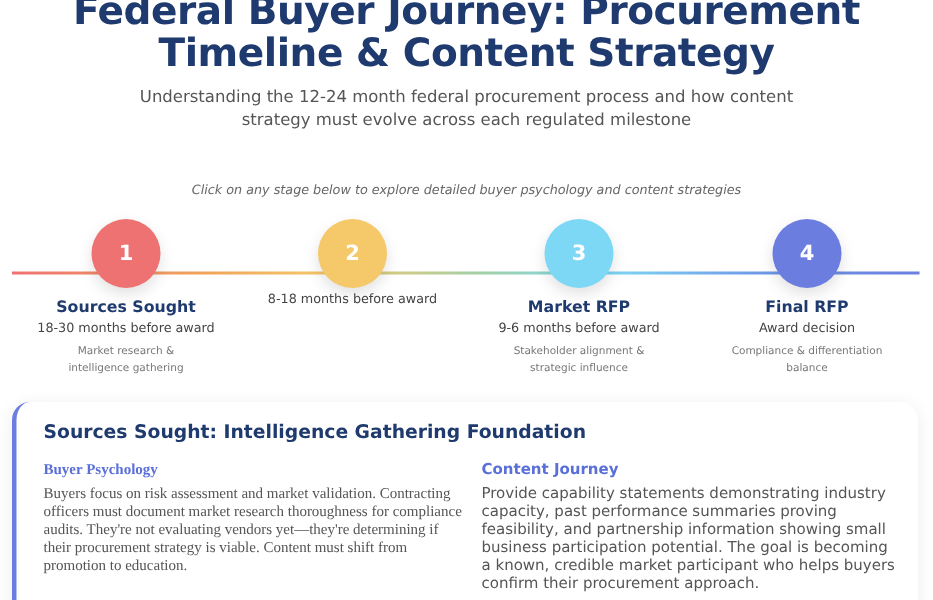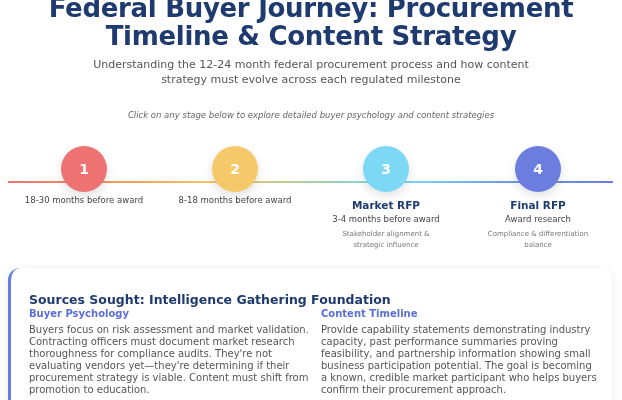--- a/index.html
+++ b/index.html
@@ -9,21 +9,21 @@
   }
   .title {
     position:absolute; left:0; top:-6px; width:622px; text-align:center;
     font-size:26px; font-weight:bold; color:#1e3a6e; line-height:28px; letter-spacing:-0.3px;
   }
   .subtitle {
     position:absolute; left:80px; top:57px; width:462px; text-align:center;
     font-size:11px; color:#555; line-height:15px;
   }
   .hint {
-    position:absolute; left:0; top:110px; width:622px; text-align:center;
+    position:absolute; left:0; top:122px; width:622px; text-align:center;
     font-size:8.5px; color:#666; font-style:italic;
   }
   .timeline-line {
     position:absolute; left:8px; top:181px; width:605px; height:2px;
     background:linear-gradient(90deg,#ee7272 0%,#f0a55a 22%,#f5c86a 35%,#9fd0a8 52%,#7dd8f5 65%,#6f9ae8 82%,#6b7ee0 100%);
   }
   .stage { position:absolute; top:146px; width:150px; text-align:center; cursor:pointer; }
   .circle {
     width:46px; height:46px; border-radius:50%; margin:0 auto; color:#fff;
     font-weight:bold; font-size:14px; line-height:46px; text-align:center;
@@ -31,64 +31,66 @@
   }
   .stage-title { margin-top:7px; font-size:10.5px; font-weight:bold; color:#1e3a6e; }
   .stage-timing { margin-top:3px; font-size:8.5px; color:#444; }
   .stage-desc { margin-top:5px; font-size:7px; color:#777; line-height:10.5px; padding:0 22px; }
   .card {
     position:absolute; left:8px; top:268px; width:604px; height:150px;
     background:#fff; border-radius:12px; border-left:3px solid #6b7ee0;
     box-shadow:0 2px 12px rgba(0,0,0,0.08); box-sizing:border-box;
   }
   .card-title {
-    position:absolute; left:18px; top:24px; font-size:12.5px; font-weight:bold; color:#1e3a6e;
+    position:absolute; left:18px; top:12px; font-size:12.5px; font-weight:bold; color:#1e3a6e;
   }
   .col { position:absolute; top:40px; width:280px; }
-  .col-left { left:18px; }
+  .col-left { left:18px;font-family:Liberation Serif, serif; }
   .col-right { left:310px; }
   .col-heading { font-size:10px; font-weight:bold; color:#5a6fd8; }
   .col-body { margin-top:5px; font-size:10px; color:#555; line-height:12px; }
 </style>
 </head>
 <body>
 
 <div class="title">Federal Buyer Journey: Procurement Timeline &amp; Content Strategy</div>
 <div class="subtitle">Understanding the 12-24 month federal procurement process and how content strategy must evolve across each regulated milestone</div>
 <div class="hint">Click on any stage below to explore detailed buyer psychology and content strategies</div>
 
 <div class="timeline-line"></div>
 
 <div class="stage" style="left:9px;">
   <div class="circle" style="background:#ee7272;">1</div>
+  <div class="stage-title">Sources Sought</div>
   <div class="stage-timing">18-30 months before award</div>
+  <div class="stage-desc">Market research &amp; intelligence gathering</div>
 </div>
 
 <div class="stage" style="left:160px;">
   <div class="circle" style="background:#f5c86a;">2</div>
   <div class="stage-timing">8-18 months before award</div>
 </div>
 
 <div class="stage" style="left:311px;">
   <div class="circle" style="background:#7dd8f5;">3</div>
   <div class="stage-title">Market RFP</div>
-  <div class="stage-timing">3-4 months before award</div>
+  <div class="stage-timing">9-6 months before award</div>
   <div class="stage-desc">Stakeholder alignment &amp; strategic influence</div>
 </div>
 
 <div class="stage" style="left:463px;">
   <div class="circle" style="background:#6b7ee0;">4</div>
   <div class="stage-title">Final RFP</div>
-  <div class="stage-timing">Award research</div>
+  <div class="stage-timing">Award decision</div>
   <div class="stage-desc">Compliance &amp; differentiation balance</div>
 </div>
 
 <div class="card">
   <div class="card-title">Sources Sought: Intelligence Gathering Foundation</div>
   <div class="col col-left">
     <div class="col-heading">Buyer Psychology</div>
     <div class="col-body">Buyers focus on risk assessment and market validation. Contracting officers must document market research thoroughness for compliance audits. They're not evaluating vendors yet—they're determining if their procurement strategy is viable. Content must shift from promotion to education.</div>
   </div>
   <div class="col col-right">
-    <div class="col-heading">Content Timeline</div>
+    <div class="col-heading">Content Journey</div>
     <div class="col-body">Provide capability statements demonstrating industry capacity, past performance summaries proving feasibility, and partnership information showing small business participation potential. The goal is becoming a known, credible market participant who helps buyers confirm their procurement approach.</div>
   </div>
 </div>
 
 </body></html>

